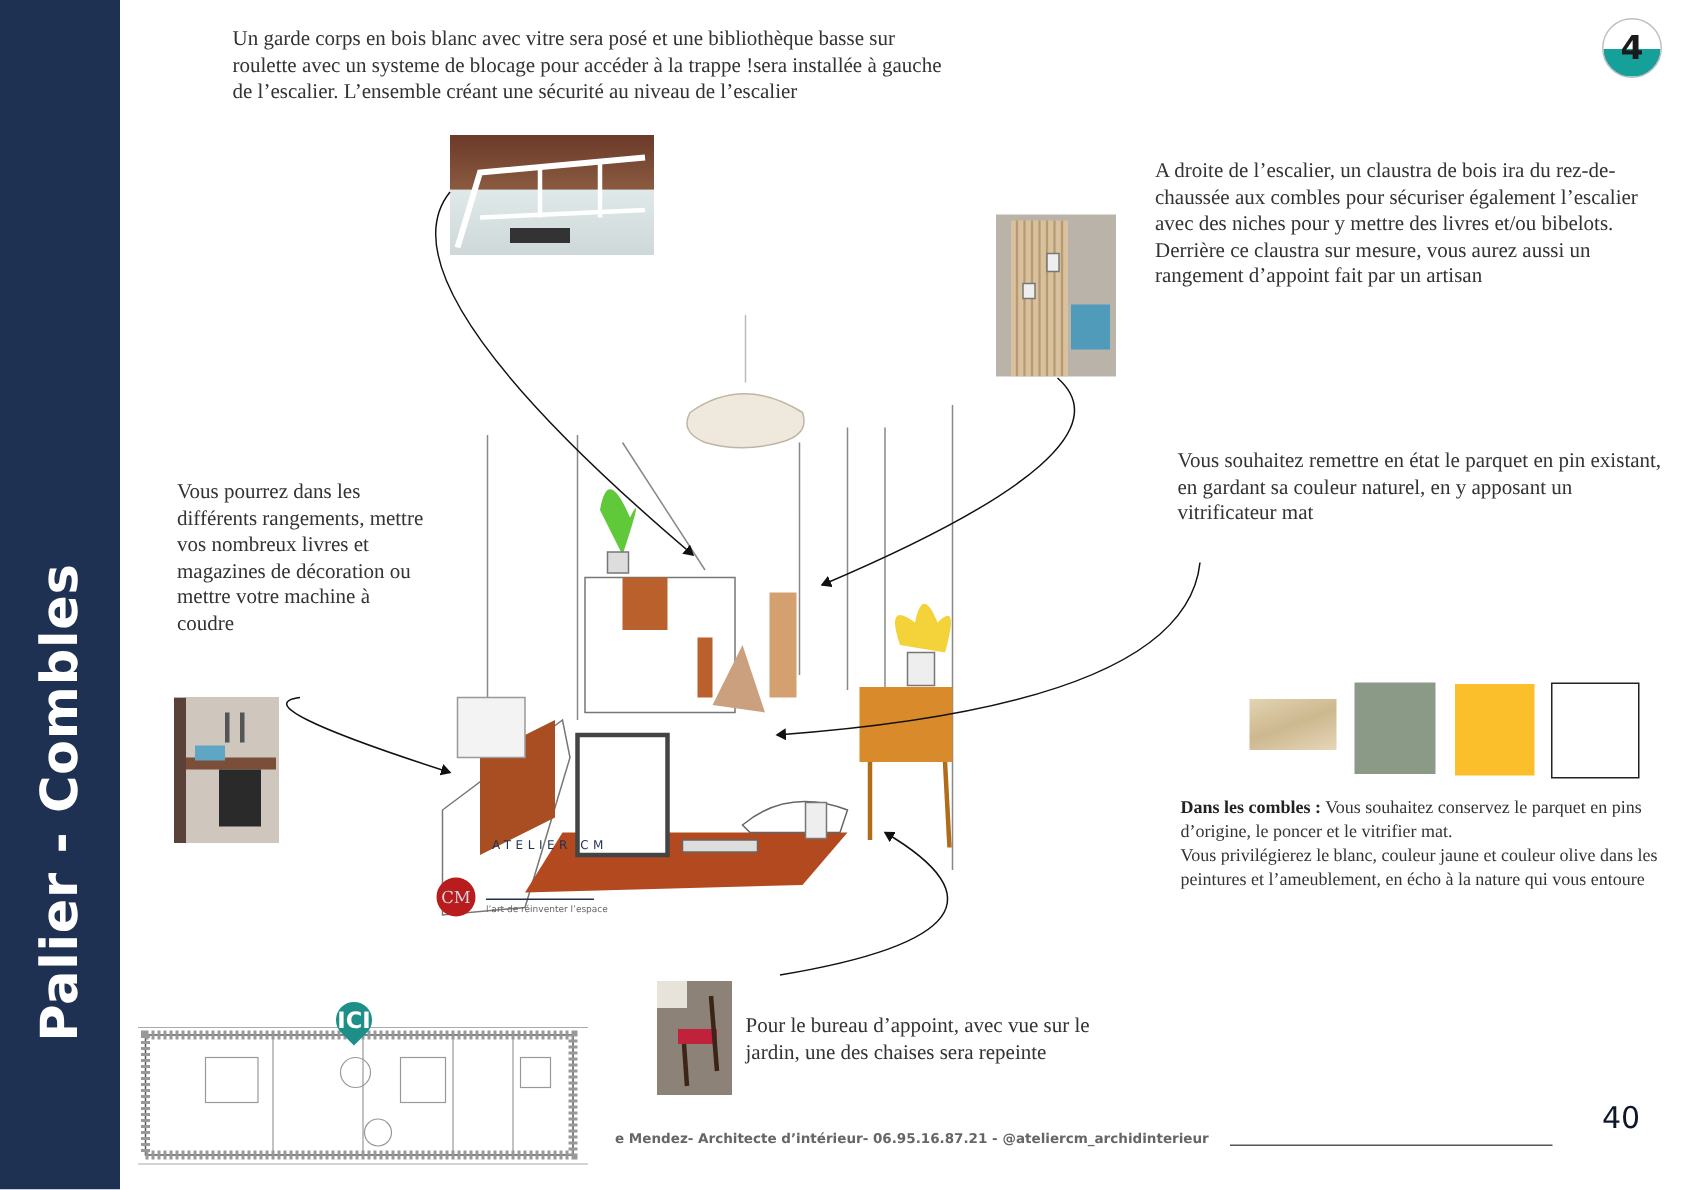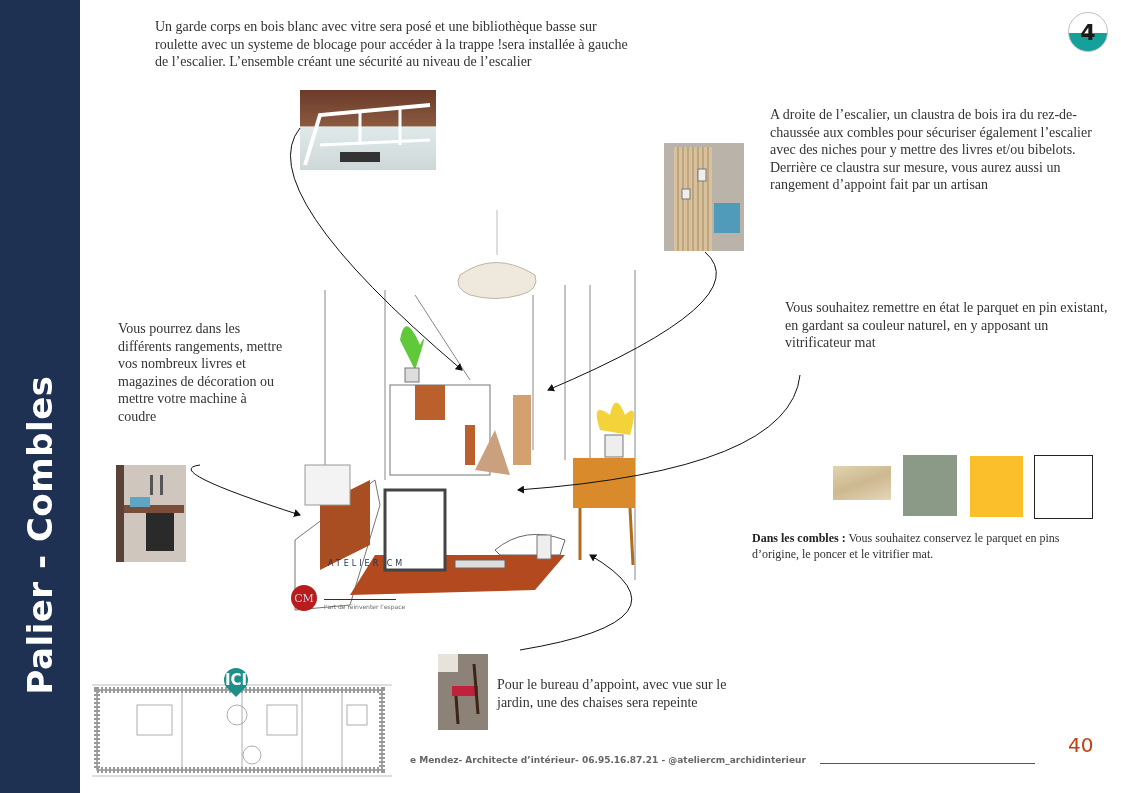--- a/index.html
+++ b/index.html
@@ -30,21 +30,21 @@
     }
     .badge span {
       position: absolute; left: 0; top: 0; width: 100%; height: 100%;
       display: flex; align-items: center; justify-content: center;
       font-size: 22px; font-weight: bold; color: #1a1a1a; font-family: "DejaVu Sans", sans-serif;
     }
 
     .swatch { position: absolute; }
 
     .page-number {
-      position: absolute; left: 1068px; top: 733px; font-size: 20px; color: #c2410c;
+      position: absolute; left: 1068px; top: 733px; font-size: 20px; color: #0f172a;
       font-family: "DejaVu Sans", sans-serif;
     }
     .footer-line { position: absolute; left: 820px; top: 763px; width: 215px; height: 1px; background: #555; }
     .footer-text {
       position: absolute; left: 410px; top: 755px; font-size: 9px; color: #666;
       font-family: "DejaVu Sans", sans-serif; white-space: nowrap; font-weight: bold;
     }
 
     .sketch { position: absolute; left: 255px; top: 210px; width: 465px; height: 410px; }
     .plan { position: absolute; left: 92px; top: 680px; width: 320px; height: 100px; }
@@ -76,22 +76,23 @@
 
 <div class="badge">
   <span>4</span>
 </div>
 
 <div class="text" style="left:155px; top:18px; width:480px;">Un garde corps en bois blanc avec vitre sera posé et une bibliothèque basse sur roulette avec un systeme de blocage pour accéder à la trappe !sera installée à gauche de l’escalier. L’ensemble créant une sécurité au niveau de l’escalier</div>
 <div class="text" style="left:770px; top:106px; width:345px;">A droite de l’escalier, un claustra de bois ira du rez-de-chaussée aux combles pour sécuriser également l’escalier avec des niches pour y mettre des livres et/ou bibelots. Derrière ce claustra sur mesure, vous aurez aussi un rangement d’appoint fait par un artisan</div>
 <div class="text" style="left:785px; top:299px; width:330px;">Vous souhaitez remettre en état le parquet en pin existant, en gardant sa couleur naturel, en y apposant un vitrificateur mat</div>
 <div class="text" style="left:118px; top:320px; width:170px;">Vous pourrez dans les différents rangements, mettre vos nombreux livres et magazines de décoration ou mettre votre machine à coudre</div>
 <div class="text" style="left:497px; top:676px; width:265px;">Pour le bureau d’appoint, avec vue sur le jardin, une des chaises sera repeinte</div>
-<div class="text small" style="left:752px; top:530px; width:320px;">
+<div class="text small" style="left:787px; top:530px; width:320px;">
   <b>Dans les combles :</b><span> Vous souhaitez conservez le parquet en pins d’origine, le poncer et le vitrifier mat.</span><br>
+  <span>Vous privilégierez le blanc, couleur jaune et couleur olive dans les peintures et l’ameublement, en écho à la nature qui vous entoure</span>
 </div>
 
 <div class="photo" style="left:300px; top:90px; width:136px; height:80px; background:linear-gradient(#6b3a2a 0%, #8a5a40 45%, #dfe9ea 46%, #cfd8d8 100%);">
   <svg width="136" height="80">
     <polyline points="5,75 20,25 130,15" fill="none" stroke="#fff" stroke-width="4"></polyline>
     <line x1="60" y1="22" x2="60" y2="55" stroke="#fff" stroke-width="3"></line>
     <line x1="100" y1="18" x2="100" y2="55" stroke="#fff" stroke-width="3"></line>
     <line x1="20" y1="55" x2="130" y2="50" stroke="#fff" stroke-width="3"></line>
     <rect x="40" y="62" width="40" height="10" fill="#333"></rect>
   </svg>

